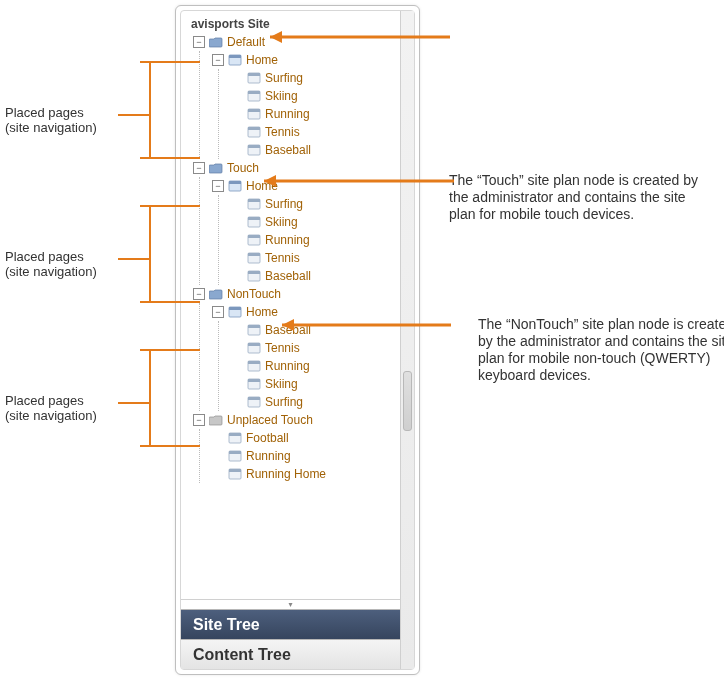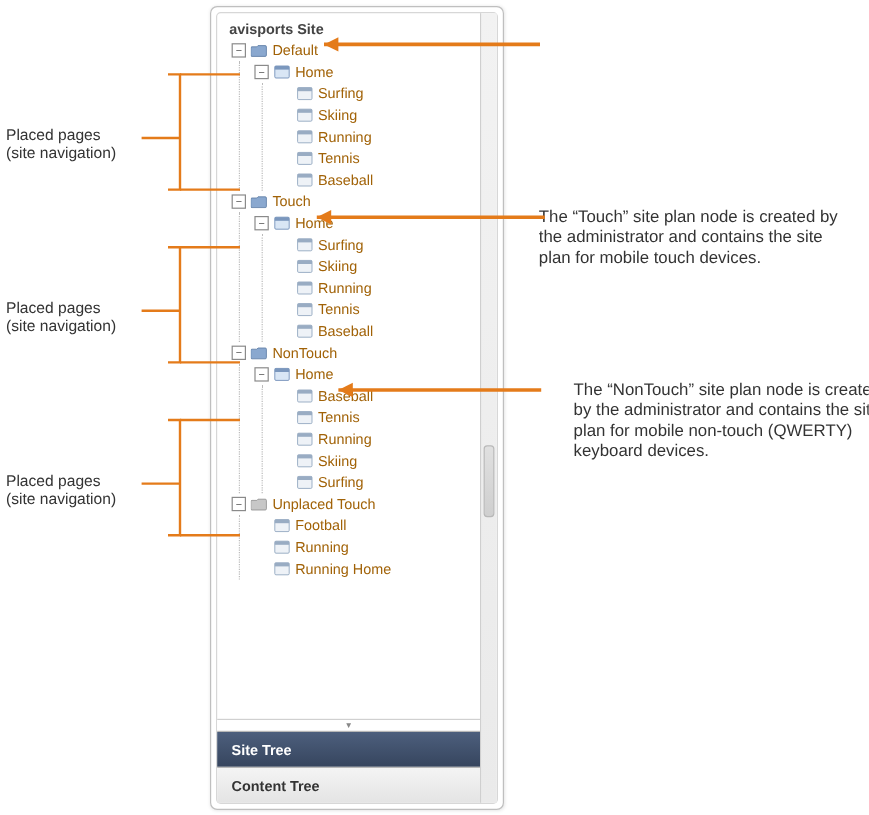--- a/index.html
+++ b/index.html
@@ -40,21 +40,21 @@
 
   
   li.node>ul{border-left:1px dotted #bbb;margin-left:6px;padding-left:12px;}
 
   
   .tabs{position:absolute;left:0;right:14px;bottom:0;}
   .collapse-handle{height:10px;background:#fff;border-top:1px solid #d0d0d0;
                    display:flex;align-items:center;justify-content:center;}
   .collapse-handle span{font-size:8px;color:#888;}
   .tab{height:30px;display:flex;align-items:center;padding:0 12px;font-weight:bold;
-       font-size:12px;border-top:1px solid #b7b7b7;cursor:pointer;}
+       font-size:16px;border-top:1px solid #b7b7b7;cursor:pointer;}
   .tab.active{background:linear-gradient(#4d5f7d,#36455e);color:#fff;}
   .tab.inactive{background:linear-gradient(#f4f4f4,#e4e4e4);color:#333;}
 
   
   .ann-left{position:absolute;color:#333;font-size:13px;font-family:Arial,Helvetica,sans-serif;}
   .ann-left .t1{display:block;}
   .ann-right{position:absolute;color:#333;font-size:14px;width:265px;line-height:17px;}
 
   svg.overlay{position:absolute;left:0;top:0;width:724px;height:679px;pointer-events:none;}
   .orange{stroke:#e47b1a;fill:none;}

